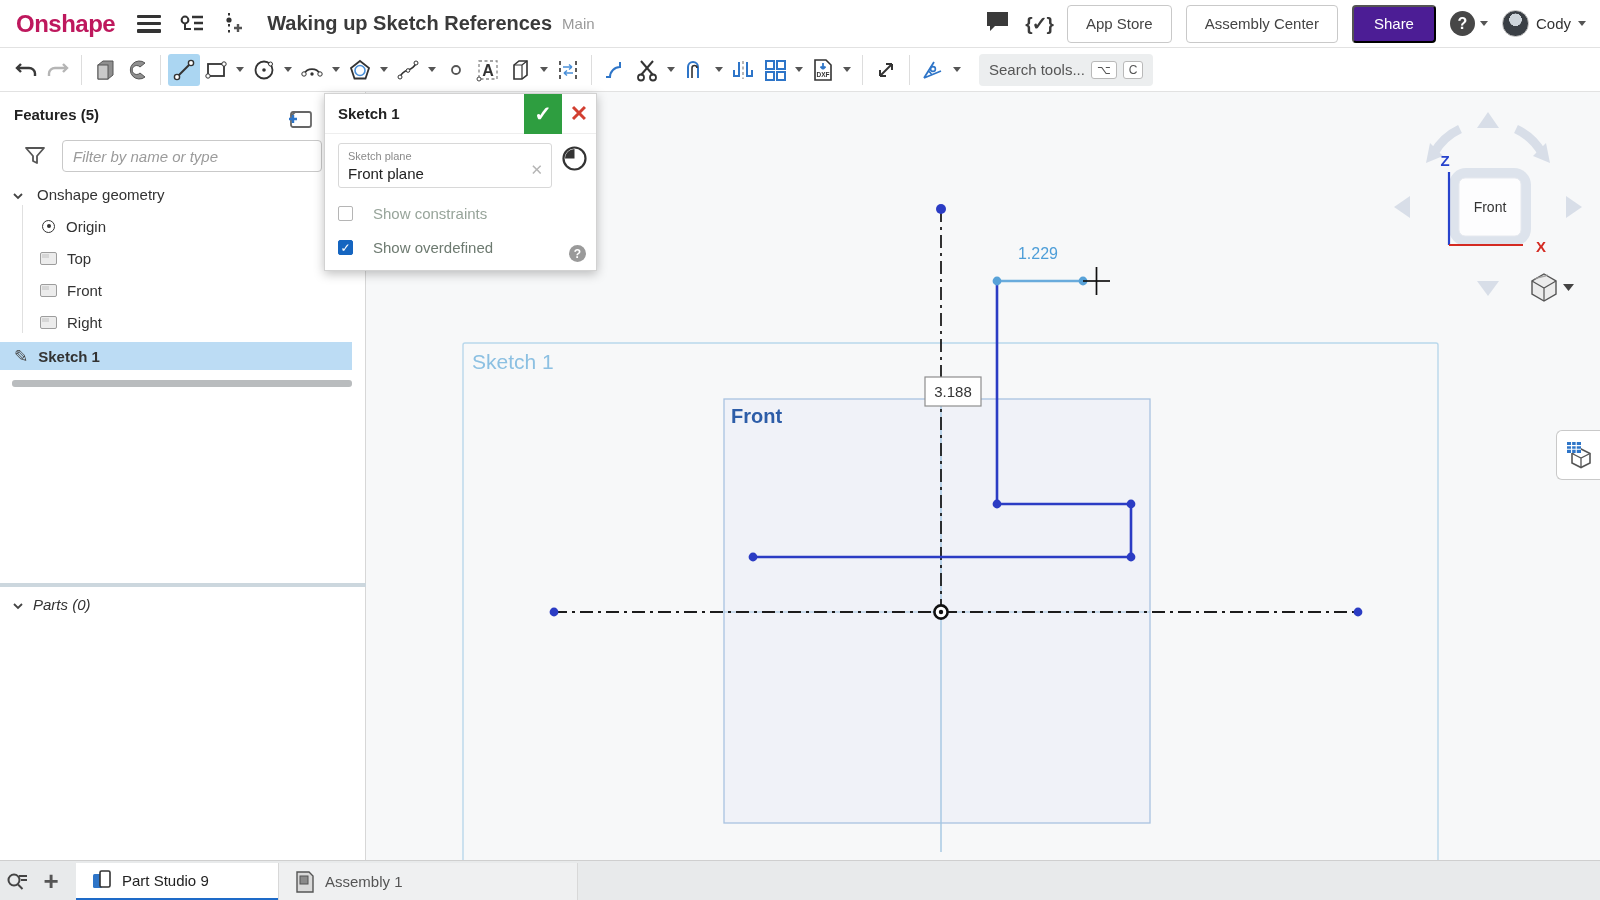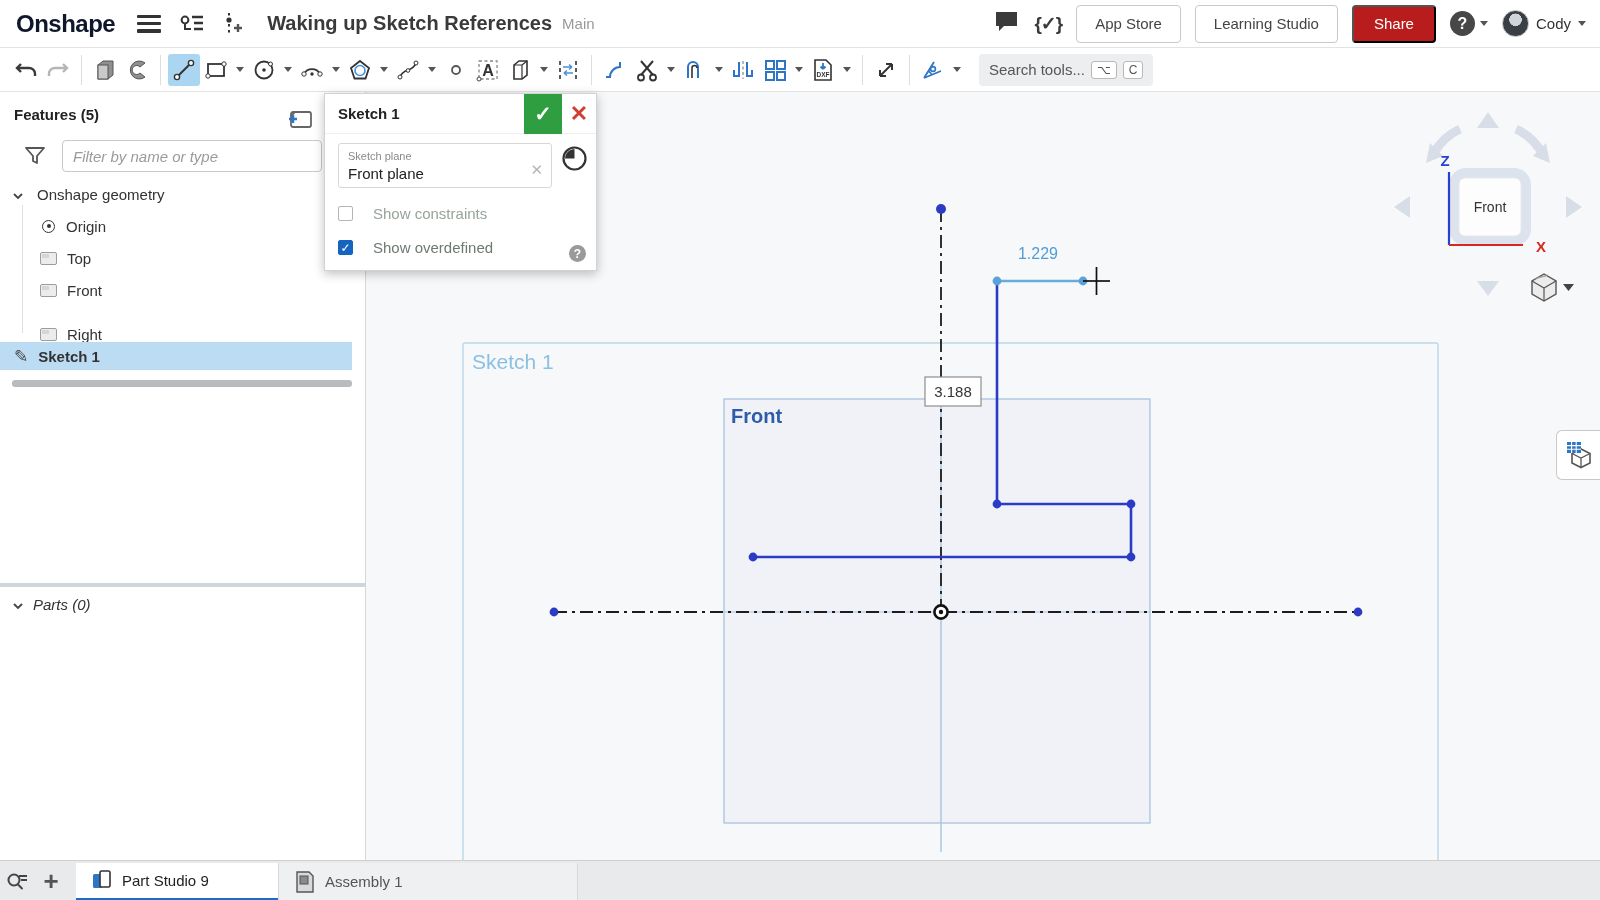--- a/index.html
+++ b/index.html
@@ -1,28 +1,28 @@
 <!DOCTYPE html>
 <html><head>
 <meta charset="utf-8">
 <style>
   * { margin:0; padding:0; box-sizing:border-box; }
   html,body { width:1600px; height:900px; overflow:hidden; font-family:"Liberation Sans", sans-serif; background:#fff; }
   
   #topbar { position:absolute; left:0; top:0; width:1600px; height:48px; background:#fff; border-bottom:1px solid #e2e2e2; display:flex; align-items:center; z-index:30; }
-  .logo { font-size:24px; font-weight:800; color:#0f172a; letter-spacing:-0.5px; margin-left:16px; }
+  .logo { font-size:24px; font-weight:800; color:#be185d; letter-spacing:-0.5px; margin-left:16px; }
   .hamburger { width:24px; height:18px; margin-left:22px; display:flex; flex-direction:column; justify-content:space-between; cursor:pointer; }
   .hamburger span { height:3.5px; background:#333; border-radius:1px; }
   .tb-ic { margin-left:18px; display:flex; align-items:center; }
   .doc-title { font-size:20px; font-weight:bold; color:#3a3a3a; margin-left:22px; white-space:nowrap; }
   .ws-name { font-size:15px; color:#9a9a9a; margin-left:10px; }
   .topbar-right { margin-left:auto; display:flex; align-items:center; gap:14px; padding-right:14px; }
   .codebadge { font-size:19px; color:#3a3a3a; font-weight:bold; letter-spacing:-1px; }
   .btn-outline { border:1px solid #c9c9c9; border-radius:4px; background:#fff; height:38px; padding:0 18px; font-size:15px; color:#444; display:flex; align-items:center; cursor:pointer; }
-  .btn-share { background:#b91c1c; color:#fff; border-radius:4px; height:38px; padding:0 20px; font-size:15px; display:flex; align-items:center; cursor:pointer; }
+  .btn-share { background:#4c1d95; color:#fff; border-radius:4px; height:38px; padding:0 20px; font-size:15px; display:flex; align-items:center; cursor:pointer; }
   .help-circle { width:25px; height:25px; border-radius:50%; background:#474747; color:#fff; font-size:16px; font-weight:bold; display:flex; align-items:center; justify-content:center; }
   .caret { width:0; height:0; border-left:4.5px solid transparent; border-right:4.5px solid transparent; border-top:5px solid #555; display:inline-block; }
   .avatar { width:27px; height:27px; border-radius:50%; background:radial-gradient(circle at 50% 35%, #cdd4da 0 30%, #3a3f45 31% 100%); border:1px solid #bbb; }
   .username { font-size:15px; color:#333; }
   
   #toolbar { position:absolute; left:0; top:48px; width:1600px; height:44px; background:#fff; border-bottom:1px solid #e2e2e2; display:flex; align-items:center; padding-left:10px; z-index:25; }
   .tool { width:32px; height:32px; border-radius:3px; display:flex; align-items:center; justify-content:center; cursor:pointer; flex:0 0 auto; }
   .tool.active { background:#abd6f2; }
   .tcaret { width:16px; height:32px; display:flex; align-items:center; justify-content:center; cursor:pointer; flex:0 0 auto; }
   .tdiv { width:1px; height:30px; background:#ddd; margin:0 7px; flex:0 0 auto; }
@@ -106,21 +106,21 @@
   <div class="doc-title">Waking up Sketch References</div>
   <div class="ws-name">Main</div>
   <div class="topbar-right">
     <div>
       <svg width="27" height="25" viewBox="0 0 27 25">
           <path d="M3 3 h21 v14 h-13 l-5 5 v-5 h-3 z" fill="#3a3a3a"></path>
         </svg>
     </div>
     <div class="codebadge">{✓}</div>
     <button class="btn-outline">App Store</button>
-    <button class="btn-outline">Learning Studio</button>
+    <button class="btn-outline">Assembly Center</button>
     <button class="btn-share">Share</button>
     <div style="display:flex;align-items:center;gap:5px;">
       <div class="help-circle">?</div>
       <span class="caret"></span>
     </div>
     <div style="display:flex;align-items:center;gap:7px;">
       <div class="avatar"></div>
       <span class="username">Cody</span>
       <span class="caret"></span>
     </div>
@@ -432,21 +432,21 @@
   <div class="tree-row" style="top:120px;">
     <span style="margin-left:42px;" class="origin-ic">
         <i></i>
       </span>
     <span style="margin-left:11px;">Origin</span>
   </div>
   <div class="tree-row" style="top:184px;">
     <span style="margin-left:40px;" class="plane-ic"></span>
     <span style="margin-left:10px;">Front</span>
   </div>
-  <div class="tree-row" style="top:228px;align-items:center;">
+  <div class="tree-row" style="top:216px;align-items:center;">
     <span style="margin-left:40px;" class="plane-ic"></span>
     <span style="margin-left:10px;">Right</span>
   </div>
   <div class="tree-row selrow" style="top:250px;">
     <span style="margin-left:14px; font-size:17px; color:#444; font-weight:normal;">✎</span>
     <span style="margin-left:10px;">Sketch 1</span>
   </div>
   <div class="rollback"></div>
   <div class="splitter"></div>
   <div class="parts-row">

